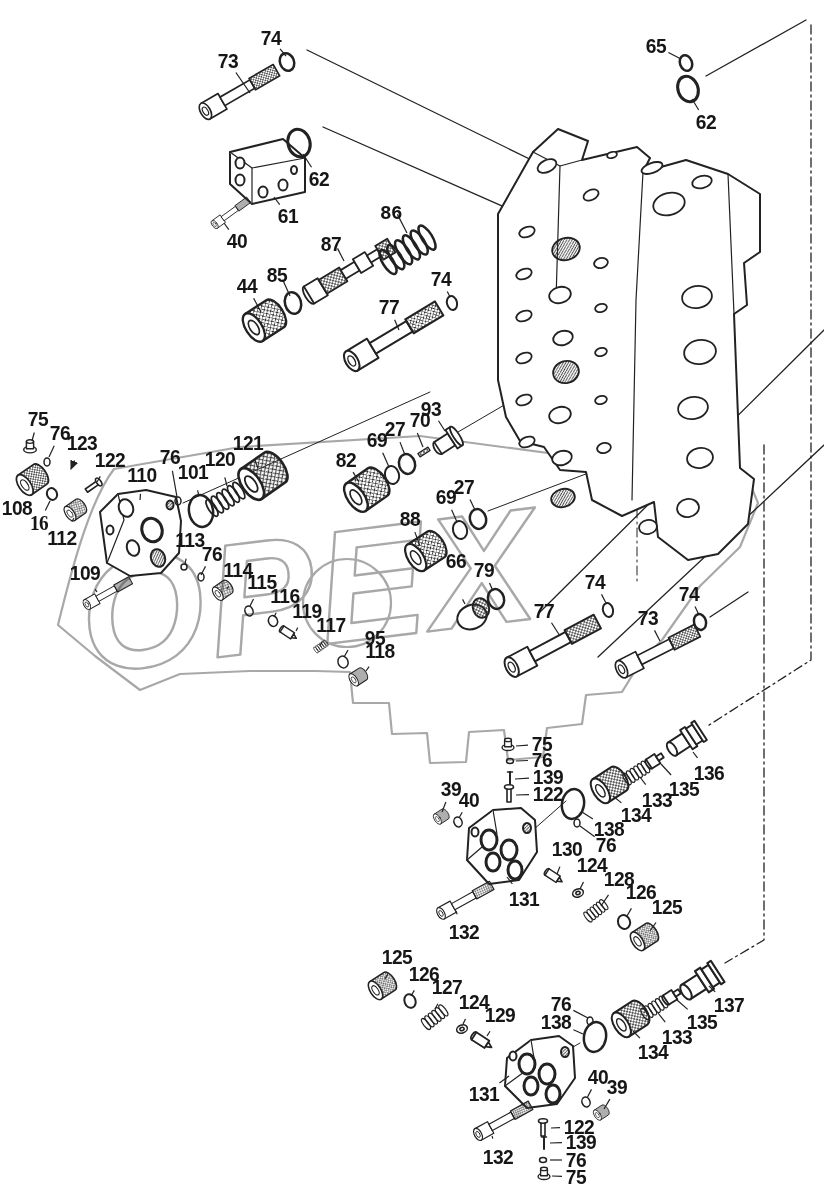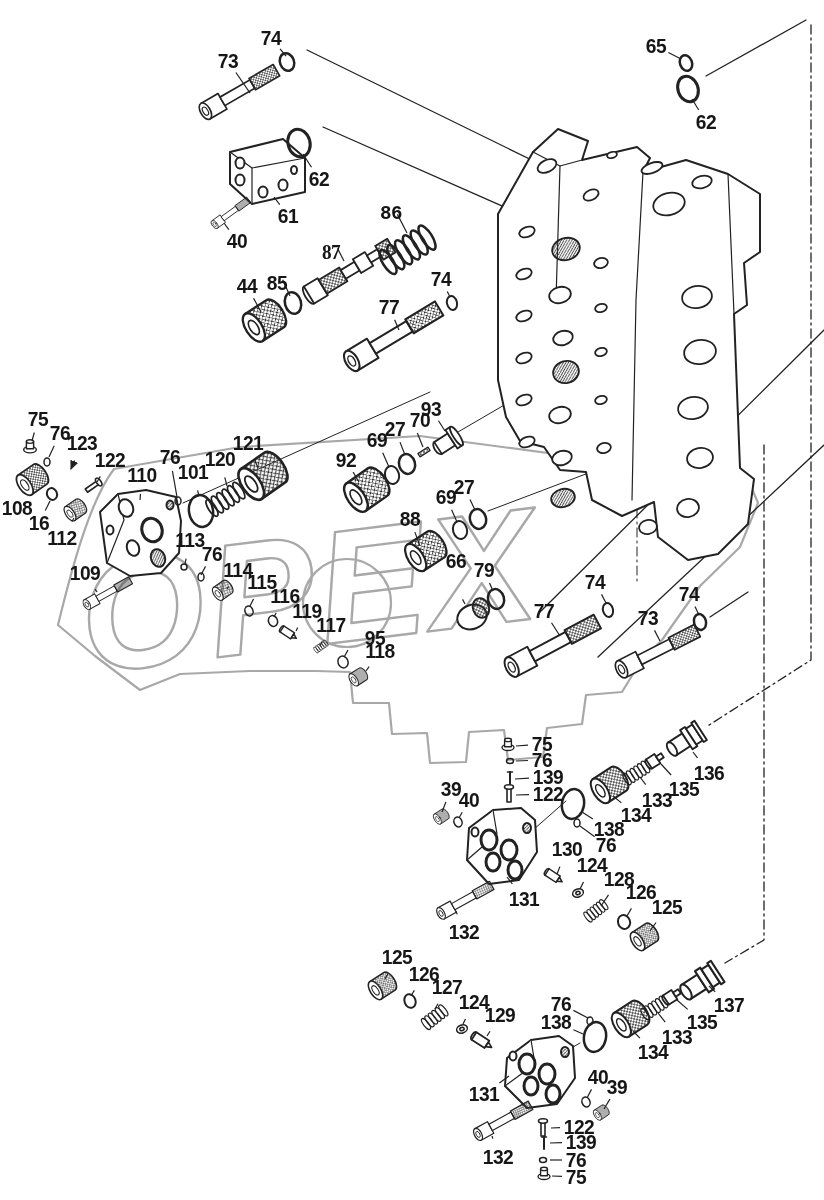--- a/index.html
+++ b/index.html
@@ -397,48 +397,48 @@
 
 <div id="labels">
       <div class="co" style="left: 228px; top: 61px;">73</div>
       <div class="co" style="left: 271px; top: 38px;">74</div>
       <div class="co" style="left: 656px; top: 46px;">65</div>
       <div class="co" style="left: 706px; top: 122px;">62</div>
       <div class="co" style="left: 319px; top: 179px;">62</div>
       <div class="co" style="left: 288px; top: 216px;">61</div>
       <div class="co" style="left: 237px; top: 241px;">40</div>
       <div class="co" style="left: 391px; top: 214px; font-family: Liberation Mono, monospace;">86</div>
-      <div class="co" style="left: 331px; top: 252px; font-family: Liberation Serif, serif;">87</div>
-      <div class="co" style="left: 277px; top: 283px;">85</div>
+      <div class="co" style="left: 331px; top: 244px;">87</div>
+      <div class="co" style="left: 277px; top: 275px;">85</div>
       <div class="co" style="left: 247px; top: 286px;">44</div>
       <div class="co" style="left: 389px; top: 307px;">77</div>
       <div class="co" style="left: 441px; top: 279px;">74</div>
       <div class="co" style="left: 38px; top: 419px;">75</div>
       <div class="co" style="left: 60px; top: 433px;">76</div>
       <div class="co" style="left: 82px; top: 443px;">123</div>
       <div class="co" style="left: 110px; top: 460px;">122</div>
       <div class="co" style="left: 142px; top: 475px;">110</div>
       <div class="co" style="left: 170px; top: 457px;">76</div>
       <div class="co" style="left: 193px; top: 472px;">101</div>
       <div class="co" style="left: 220px; top: 459px;">120</div>
       <div class="co" style="left: 248px; top: 443px;">121</div>
       <div class="co" style="left: 17px; top: 508px;">108</div>
-      <div class="co" style="left: 39px; top: 523px;">16</div>
+      <div class="co" style="left: 39px; top: 523px; font-family: Liberation Serif, serif;">16</div>
       <div class="co" style="left: 62px; top: 538px;">112</div>
       <div class="co" style="left: 85px; top: 573px;">109</div>
       <div class="co" style="left: 190px; top: 540px;">113</div>
       <div class="co" style="left: 212px; top: 554px;">76</div>
       <div class="co" style="left: 238px; top: 570px;">114</div>
       <div class="co" style="left: 262px; top: 582px;">115</div>
       <div class="co" style="left: 285px; top: 596px;">116</div>
       <div class="co" style="left: 307px; top: 611px;">119</div>
       <div class="co" style="left: 331px; top: 625px;">117</div>
       <div class="co" style="left: 375px; top: 638px;">95</div>
       <div class="co" style="left: 380px; top: 651px;">118</div>
-      <div class="co" style="left: 346px; top: 460px;">92</div>
+      <div class="co" style="left: 346px; top: 460px;">82</div>
       <div class="co" style="left: 377px; top: 440px;">69</div>
       <div class="co" style="left: 395px; top: 429px;">27</div>
       <div class="co" style="left: 420px; top: 420px;">70</div>
       <div class="co" style="left: 431px; top: 409px;">93</div>
       <div class="co" style="left: 410px; top: 519px;">88</div>
       <div class="co" style="left: 446px; top: 497px;">69</div>
       <div class="co" style="left: 464px; top: 487px;">27</div>
       <div class="co" style="left: 456px; top: 561px;">66</div>
       <div class="co" style="left: 484px; top: 570px;">79</div>
       <div class="co" style="left: 544px; top: 611px;">77</div>

